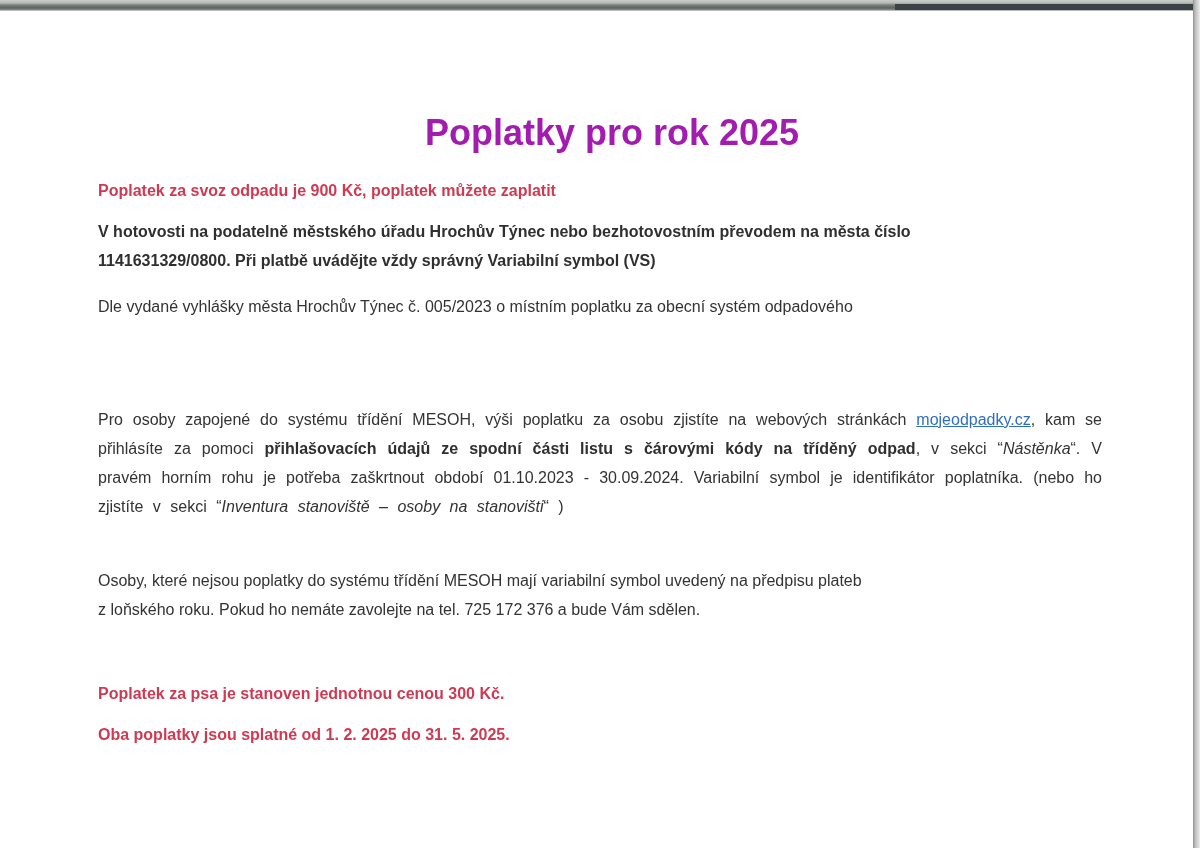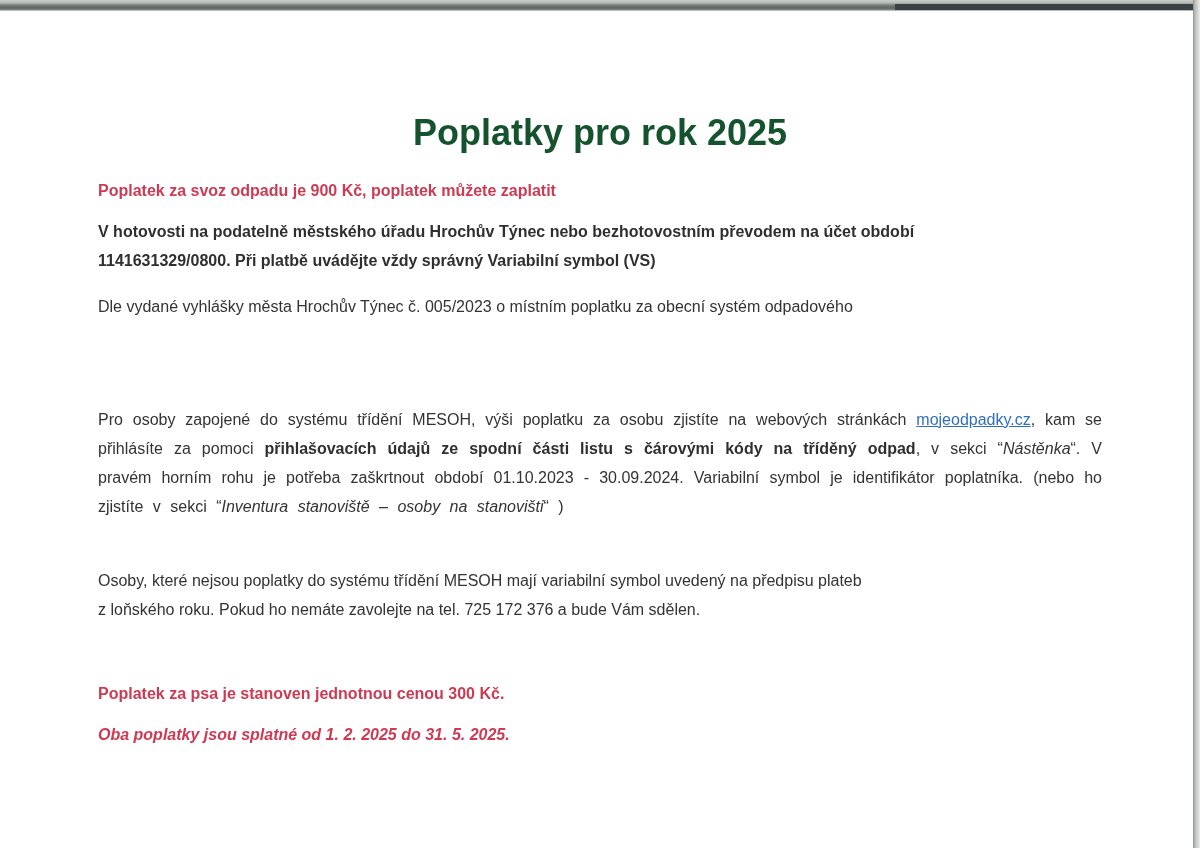--- a/index.html
+++ b/index.html
@@ -40,27 +40,27 @@
       background: linear-gradient(to right, #8e918f 0px, #b9bcba 2px, #d6d8d6 5px, #eeeeee 7px);
     }
     .page {
       position: absolute;
       left: 98px;
       top: 0;
       width: 1004px;
     }
     .title {
       position: absolute;
-      left: 0;
+      left: 12px;
       width: 1004px;
       top: 112px;
       text-align: center;
       font-size: 36px;
       font-weight: bold;
-      color: #14532d;
+      color: #a21caf;
       letter-spacing: 0px;
       margin: 0;
     }
     .para {
       position: absolute;
       left: 0;
       width: 1004px;
       font-size: 16px;
       line-height: 29px;
       margin: 0;
@@ -92,32 +92,32 @@
 </div>
 <div class="scan-right-edge"></div>
 
 <div class="page">
 
   <h1 class="title">Poplatky pro rok 2025</h1>
 
   <p class="para red" style="top:176px;">Poplatek za svoz odpadu je 900 Kč, poplatek můžete zaplatit</p>
 
   <div class="para bold-dark" style="top:217px;">
-    <div>V hotovosti na podatelně městského úřadu Hrochův Týnec nebo bezhotovostním převodem na účet období</div>
+    <div>V hotovosti na podatelně městského úřadu Hrochův Týnec nebo bezhotovostním převodem na města číslo</div>
     <div>1141631329/0800. Při platbě uvádějte vždy správný Variabilní symbol (VS)</div>
   </div>
 
   <div class="para" style="top:292px;">
     <div>Dle vydané vyhlášky města Hrochův Týnec č. 005/2023 o místním poplatku za obecní systém odpadového</div>
   </div>
 
   <p class="para justify" style="top:405px; word-spacing:5px;"><span>Pro osoby zapojené do systému třídění MESOH, výši poplatku za osobu zjistíte na webových stránkách </span><span class="link">mojeodpadky.cz</span><span>, kam se přihlásíte za pomoci </span><b>přihlašovacích údajů ze spodní části listu s čárovými kódy na tříděný odpad</b><span>, v sekci “</span><i>Nástěnka</i><span>“. V pravém horním rohu je potřeba zaškrtnout období 01.10.2023 - 30.09.2024. Variabilní symbol je identifikátor poplatníka. (nebo ho zjistíte v sekci “</span><i>Inventura stanoviště – osoby na stanovišti</i><span>“ )</span></p>
 
   <div class="para" style="top:566px;">
     <div>Osoby, které nejsou poplatky do systému třídění MESOH mají variabilní symbol uvedený na předpisu plateb</div>
     <div>z loňského roku. Pokud ho nemáte zavolejte na tel. 725 172 376 a bude Vám sdělen.</div>
   </div>
 
   <p class="para red" style="top:679px;">Poplatek za psa je stanoven jednotnou cenou 300 Kč.</p>
 
-  <p class="para red" style="top:720px;font-style:italic;">Oba poplatky jsou splatné od 1. 2. 2025 do 31. 5. 2025.</p>
+  <p class="para red" style="top:720px;">Oba poplatky jsou splatné od 1. 2. 2025 do 31. 5. 2025.</p>
 
 </div>
 
 </body></html>

